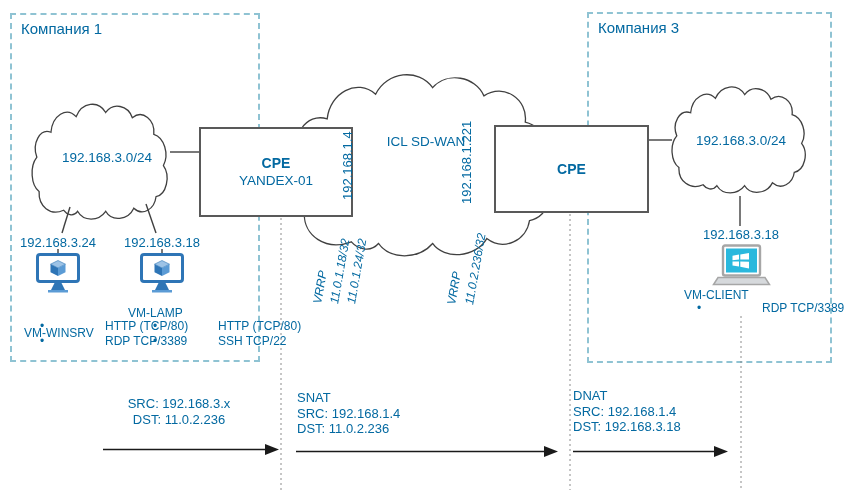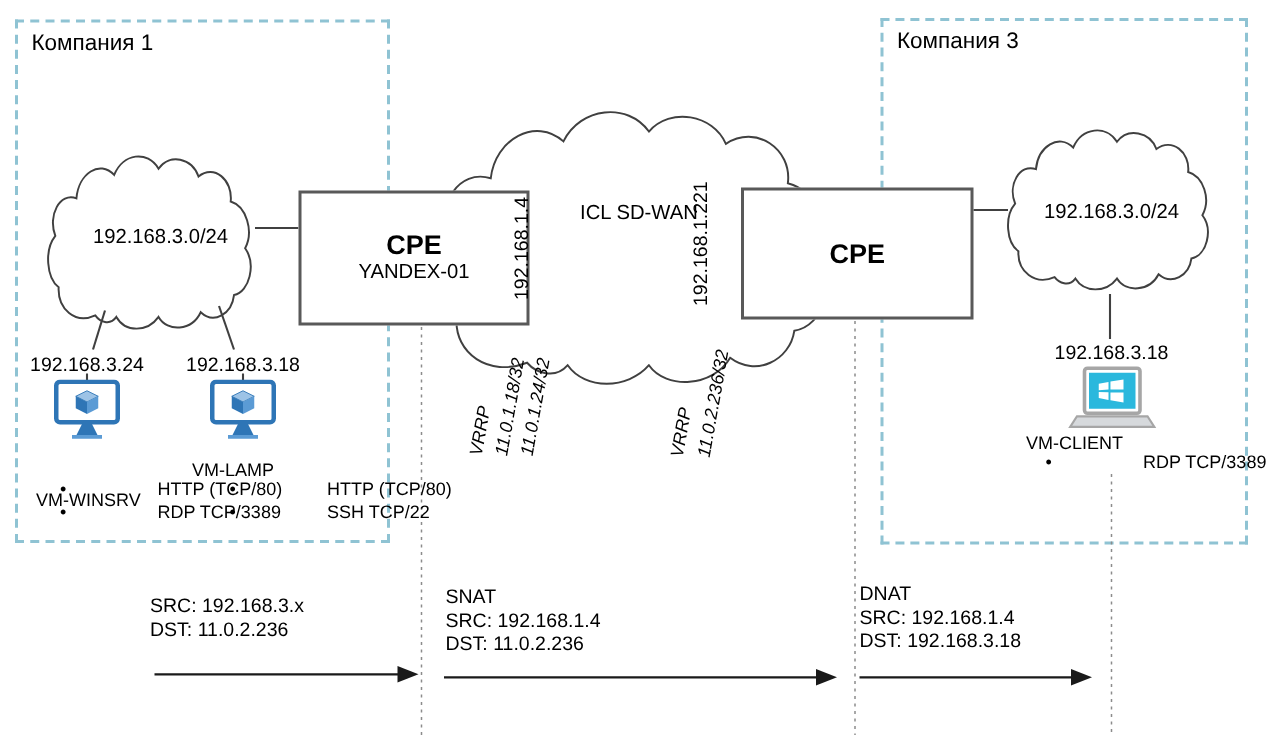--- a/index.html
+++ b/index.html
@@ -1,52 +1,52 @@
 <!DOCTYPE html>
 <html><head>
 <meta charset="utf-8">
 <style>
   html,body{margin:0;padding:0;background:#fff;}
   .canvas{position:relative;width:854px;height:492px;background:#fff;overflow:hidden;
-          font-family:"Liberation Sans",sans-serif;color:#000000;}
+          font-family:"Liberation Sans",sans-serif;color:#0369a1;}
   
   .company{position:absolute;border:2px dashed #8fc3d3;}
   #company1{left:10px;top:13px;width:246px;height:345px;}
   #company2{left:587px;top:12px;width:241px;height:347px;}
   .company-title{position:absolute;left:9px;top:5px;font-size:15px;white-space:nowrap;}
   
   #wires{position:absolute;left:0;top:0;z-index:2;}
   
   .cpe{position:absolute;z-index:3;background:#fff;border:2px solid #595959;
        display:flex;flex-direction:column;align-items:center;justify-content:center;
        text-align:center;}
   #cpe1{left:199px;top:127px;width:150px;height:86px;}
   #cpe2{left:494px;top:125px;width:151px;height:84px;}
-  .cpe-title{font-weight:bold;font-size:18px;line-height:17px;}
+  .cpe-title{font-weight:bold;font-size:14px;line-height:17px;}
   .cpe-name{font-size:13.5px;line-height:17px;}
   
   .lbl{position:absolute;z-index:4;white-space:nowrap;}
   .center{text-align:center;}
   .cloud-lbl{font-size:13.5px;}
   .ip-lbl{font-size:13px;}
   .vm-name{font-size:12px;}
   
   .vlabel{position:absolute;z-index:4;white-space:nowrap;font-size:13px;line-height:16px;
           transform:rotate(-90deg);transform-origin:0 100%;}
   .vrrp{position:absolute;z-index:4;white-space:nowrap;font-size:12px;line-height:15px;
         font-style:italic;transform:rotate(-80deg);transform-origin:0 100%;}
   
   .svc{position:absolute;z-index:4;font-size:12px;line-height:15px;}
   .svc-row{display:flex;gap:48px;}
   .svc-bullet{width:17px;}
   .svc-bullet::before{content:"•";}
   
   .flow{position:absolute;z-index:4;font-size:13px;line-height:15.5px;}
   .flow-title{font-weight:normal;}
-  .right{text-align:left;}
+  .right{text-align:center;}
   .icon-wrap{position:absolute;z-index:4;line-height:0;}
 </style>
 </head>
 <body>
 
 <div class="canvas">
 
   <div class="company" id="company1">
     <div class="company-title">Компания 1</div>
   </div>

